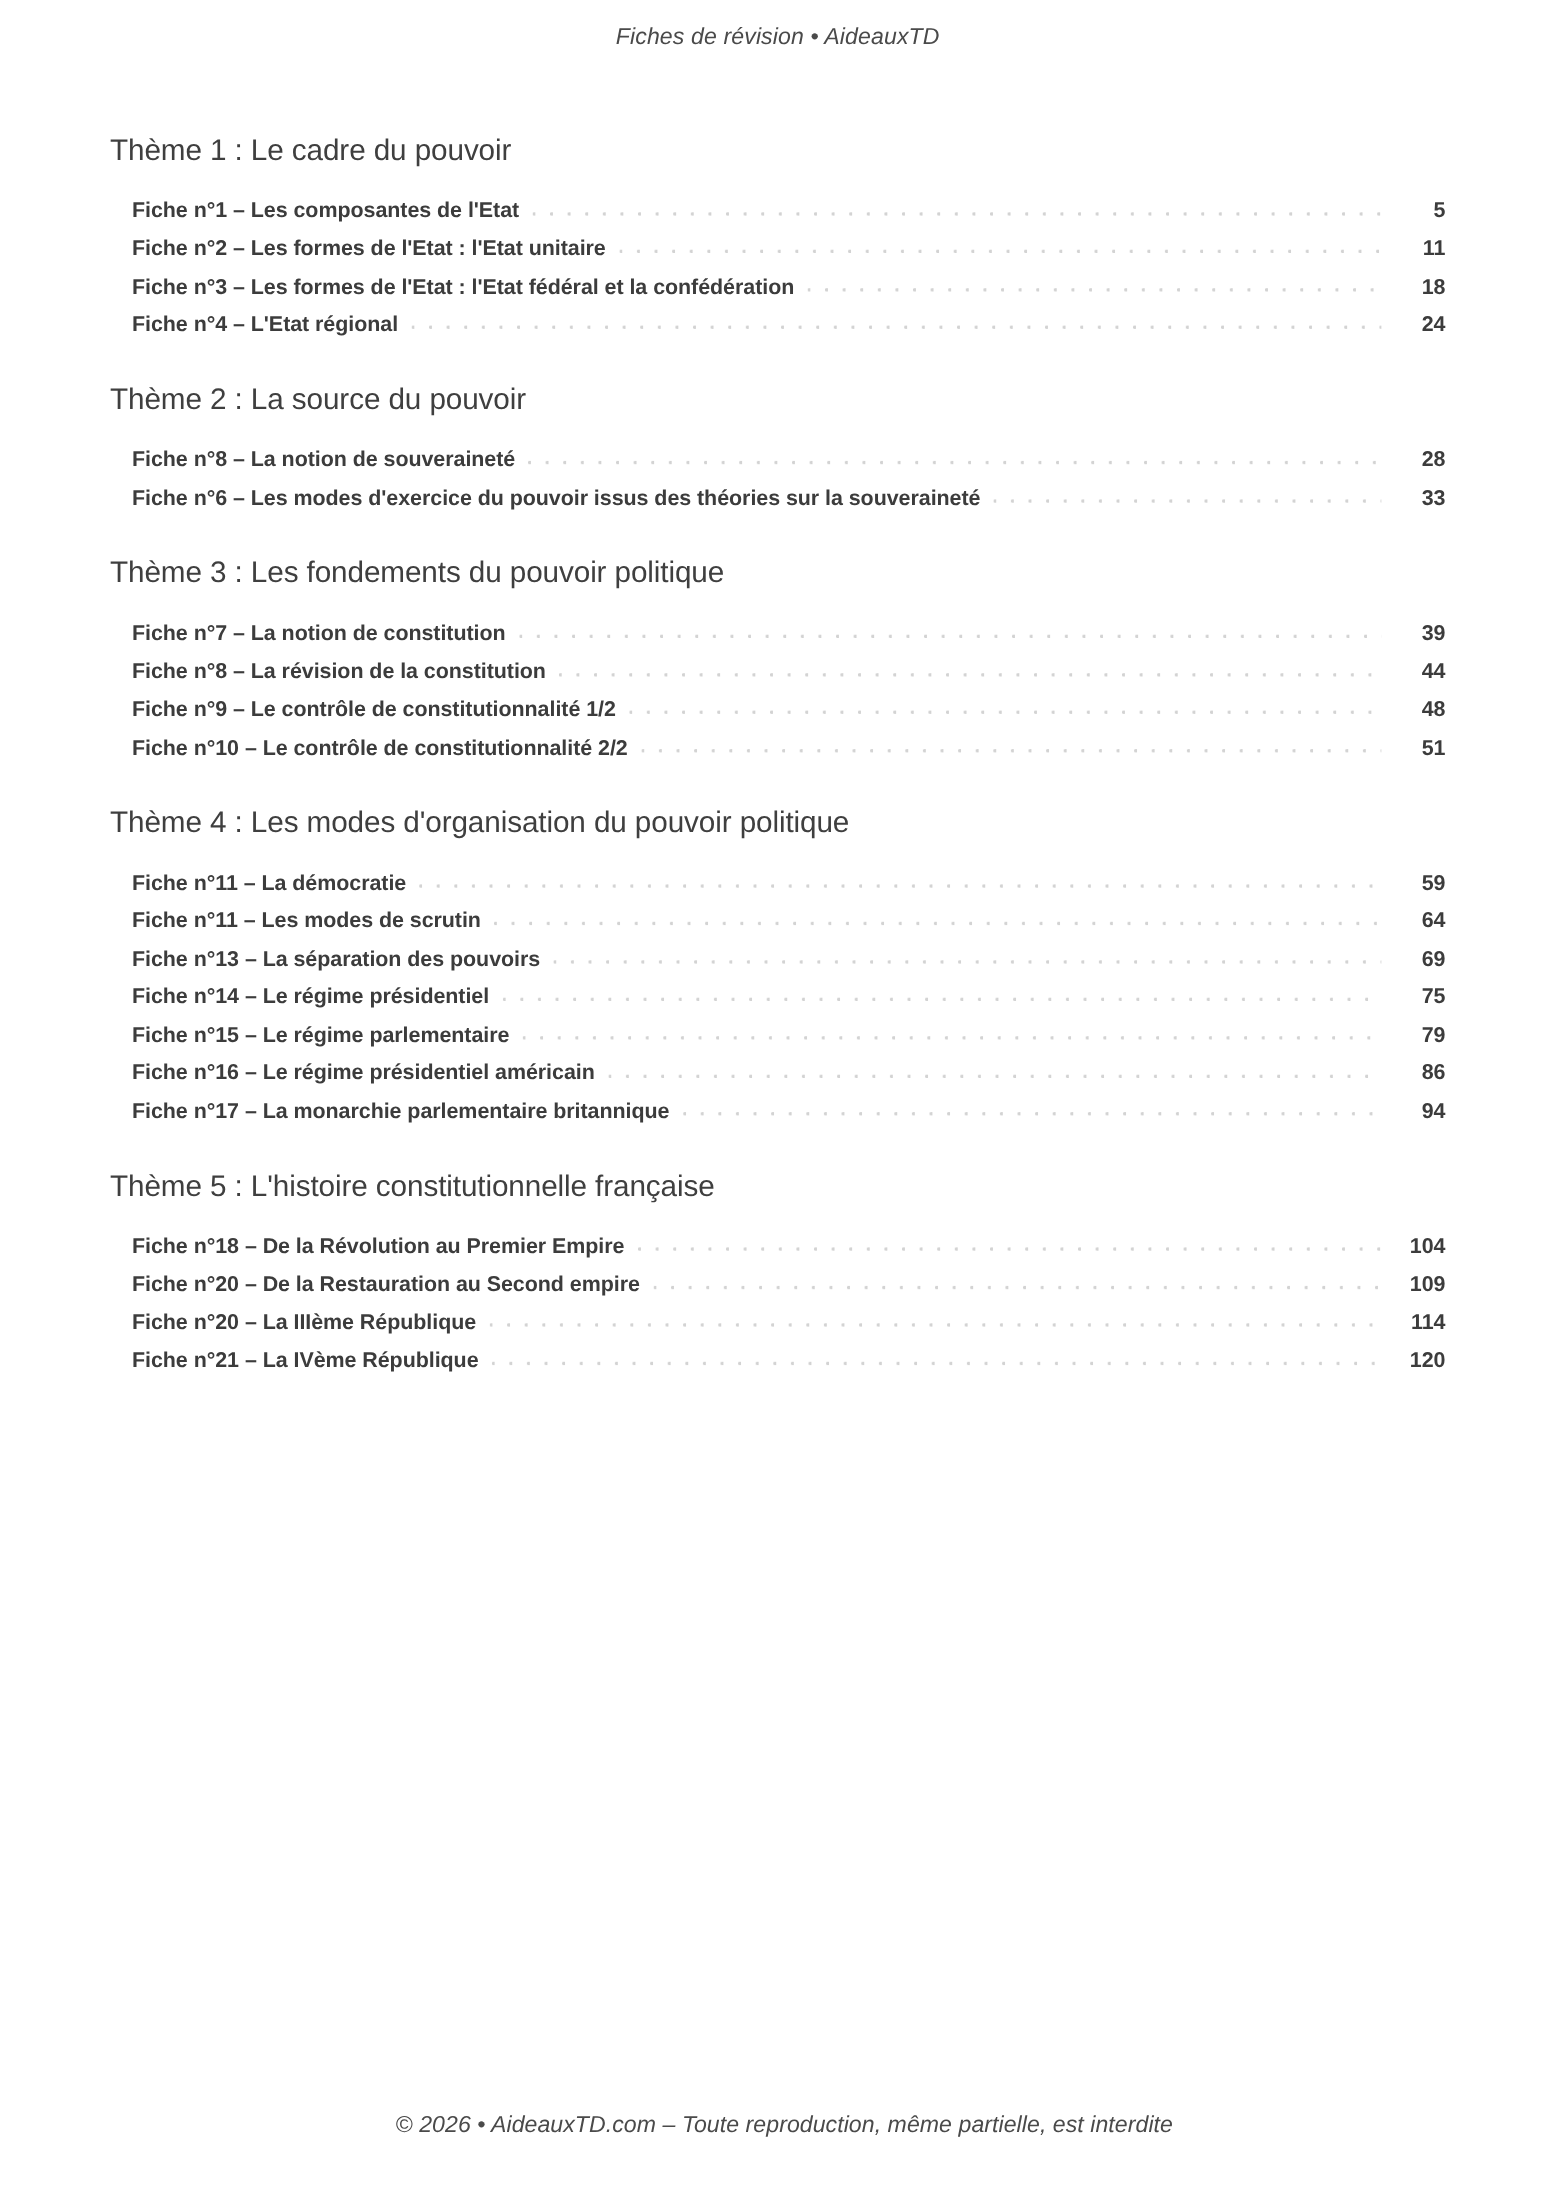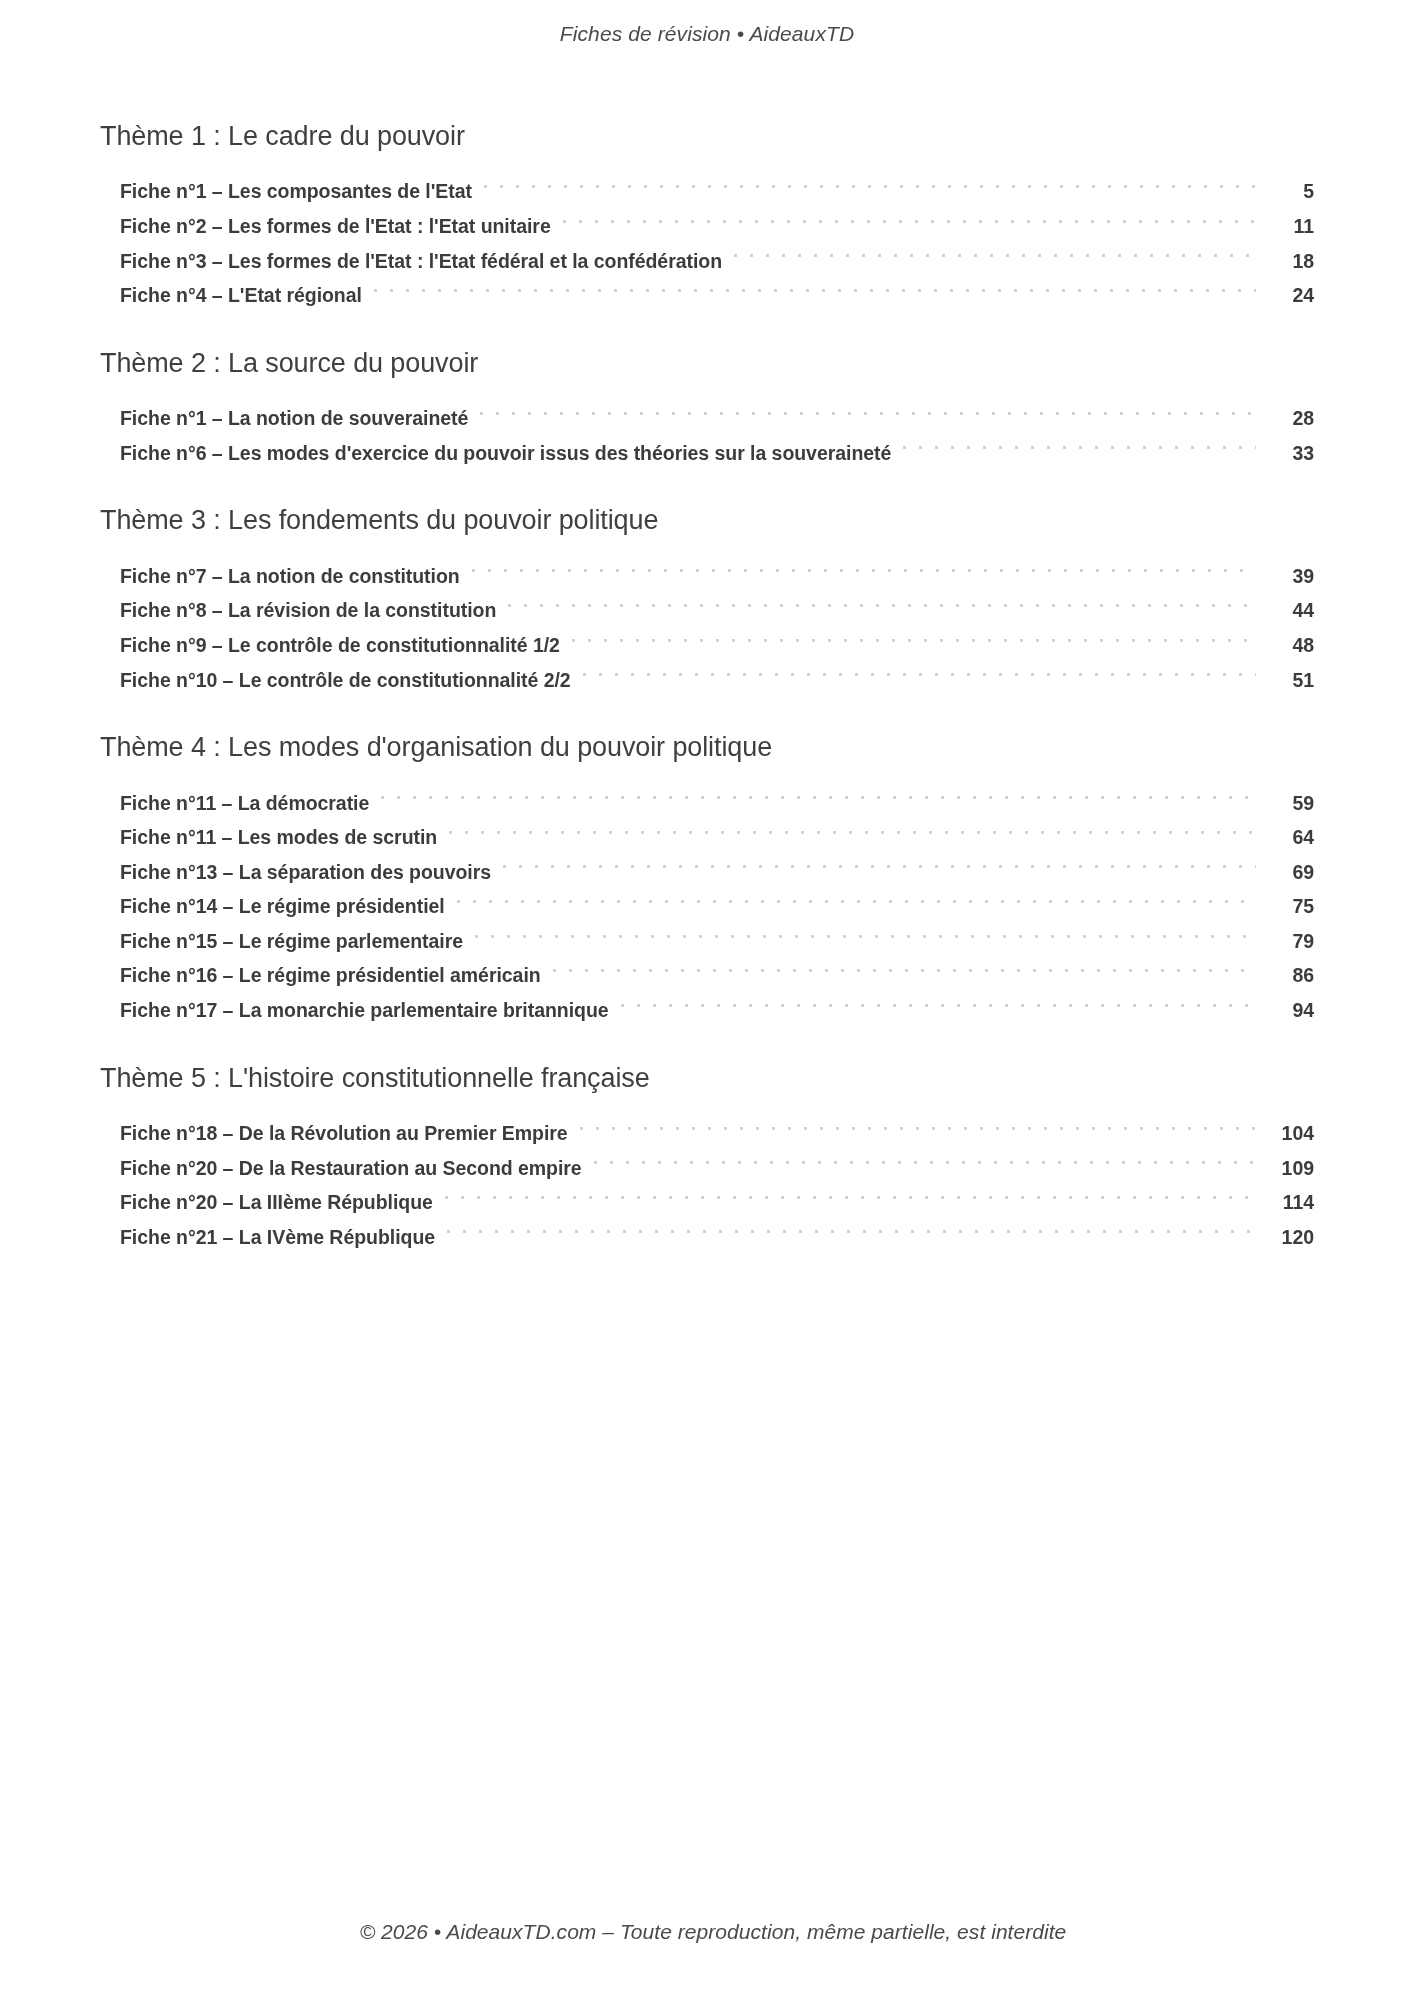--- a/index.html
+++ b/index.html
@@ -72,21 +72,21 @@
   }
   .theme-block:first-child .theme-heading { padding-top: 0; }
 
   .entries {
     margin-top: 22px;
     padding-left: 20px;
   }
 
   .entry {
     display: flex;
-    align-items: flex-start;
+    align-items: center;
     width: 100%;
     font-size: 19.5px;
     font-weight: 700;
     color: #3c3c3c;
     letter-spacing: -0.05px;
     height: 34.6px;
     line-height: 34.6px;
   }
 
   .entry-label {
@@ -168,21 +168,21 @@
             <span class="entry-label">Fiche n°4 – L'Etat régional</span>
             <span class="entry-leader"></span>
             <span class="entry-page">24</span>
           </div>
         </div>
       </div>
       <div class="theme-block">
         <h2 class="theme-heading">Thème 2 : La source du pouvoir</h2>
         <div class="entries">
           <div class="entry">
-            <span class="entry-label">Fiche n°1 – La notion de souveraineté</span>
+            <span class="entry-label">Fiche n°8 – La notion de souveraineté</span>
             <span class="entry-leader"></span>
             <span class="entry-page">28</span>
           </div>
           <div class="entry">
             <span class="entry-label">Fiche n°6 – Les modes d'exercice du pouvoir issus des théories sur la souveraineté</span>
             <span class="entry-leader"></span>
             <span class="entry-page">33</span>
           </div>
         </div>
       </div>

